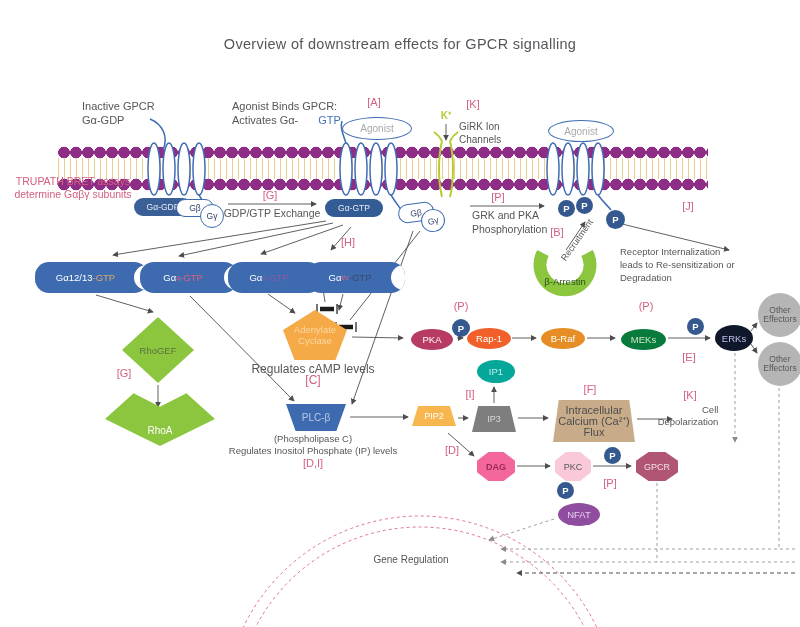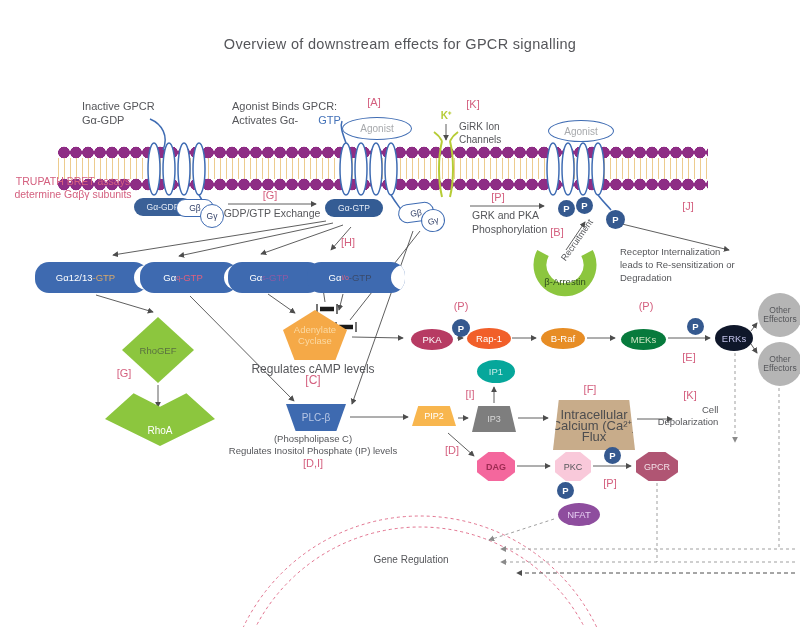--- a/index.html
+++ b/index.html
@@ -308,21 +308,21 @@
       <span>IP1</span>
     </div>
   <div class="lbl" style="left:470px;top:388px;">[I]</div>
   <div class="node trap" style="left:412px;top:406px;width:44px;height:20px;background:#f8b64e;color:#fff;">
       <span>PIP2</span>
     </div>
   <div class="node trap" style="left:472px;top:406px;width:44px;height:26px;background:#7e7e7e;color:#d8d8d8;">
       <span>IP3</span>
     </div>
   <div class="lbl" style="left:590px;top:383px;">[F]</div>
-  <div class="node trapw" style="left:553px;top:400px;width:82px;height:50px;background:#c8ac8a;color:#4d4d4f;font-size:13px;line-height:11px;text-align:center;flex-direction:column;">
+  <div class="node trapw" style="left:553px;top:400px;width:82px;height:42px;background:#c8ac8a;color:#4d4d4f;font-size:11px;line-height:11px;text-align:center;flex-direction:column;">
     <div>Intracellular</div>
     <div>Calcium (Ca²⁺)</div>
     <div>Flux</div>
   </div>
   <div class="lbl" style="left:690px;top:389px;">[K]</div>
   <div class="abs txt" style="left:688px;top:404px;font-size:9.5px;line-height:12px;text-align:right;transform:translateX(-50%);z-index:5;white-space:nowrap;">
     <div>Cell</div>
     <div>Depolarization</div>
   </div>
 

